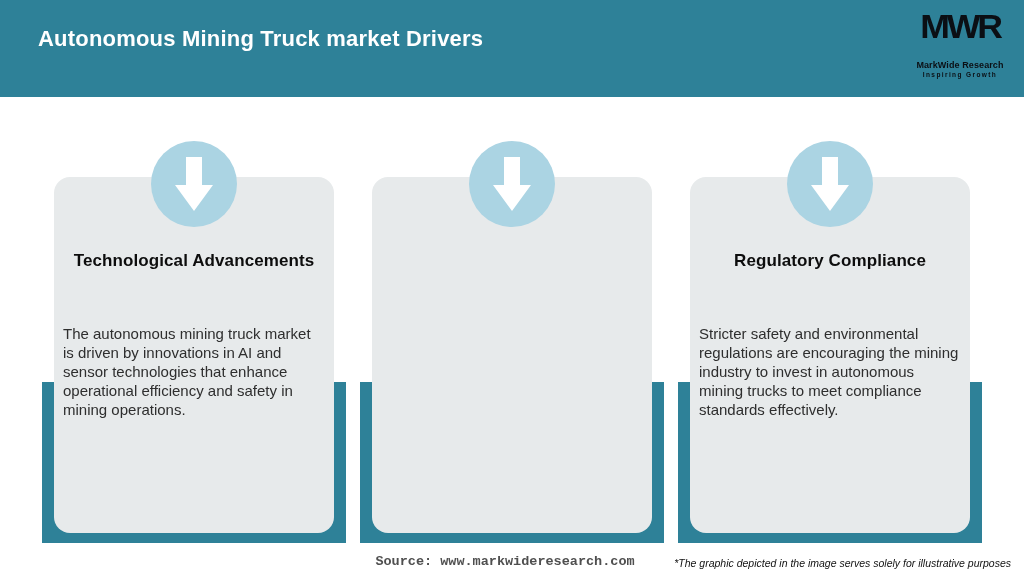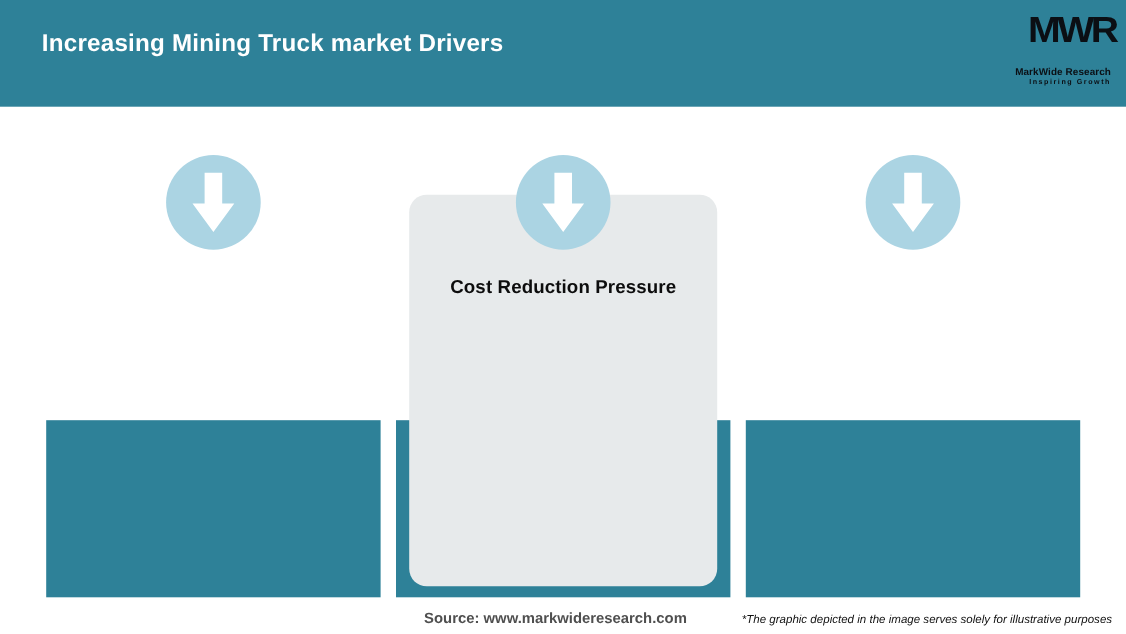--- a/index.html
+++ b/index.html
@@ -25,21 +25,21 @@
     margin: 0;
     font-size: 22px;
     font-weight: 700;
     color: var(--header-text, #ffffff);
     letter-spacing: 0.2px;
   }
   .logo {
     position: absolute;
     right: 14px; top: 10px;
     width: 100px;
-    text-align: right;
+    text-align: center;
     color: var(--logo-text, #0b0f14);
     line-height: 1;
   }
   .logo-monogram {
     font-size: 33px;
     font-weight: 800;
     letter-spacing: -3px;
     transform: scaleX(1.08);
   }
   .logo-name {
@@ -116,68 +116,76 @@
 
   
   .source {
     position: absolute;
     left: 0; top: 554px;
     width: 1010px;
     text-align: center;
     font-size: 13.5px;
     font-weight: 700;
     color: var(--source-text, #4f4f4f);
+    font-family: Liberation Mono, monospace;
   }
   .disclaimer {
     position: absolute;
     right: 13px; top: 557px;
     font-size: 10.5px;
     color: var(--disclaimer-text, #111111);
     font-style: italic;
   }
 </style>
 </head>
 <body>
 
 <div class="stage">
 
   <header class="header">
-    <h1 class="header-title">Increasing Mining Truck market Drivers</h1>
+    <h1 class="header-title">Autonomous Mining Truck market Drivers</h1>
     <div class="logo">
       <div class="logo-monogram">MWR</div>
       <div class="logo-name">MarkWide Research</div>
       <div class="logo-tagline">Inspiring Growth</div>
     </div>
   </header>
 
   <main class="cards">
 
     <section class="column">
       <div class="tray"></div>
+      <div class="card">
+        <h2 class="card-title">Technological Advancements</h2>
+        <p class="card-body">The autonomous mining truck market is driven by innovations in AI and sensor technologies that enhance operational efficiency and safety in mining operations.</p>
+      </div>
       <div class="circle">
         <svg class="arrow-svg" width="42" height="60" viewBox="0 0 42 60">
           <path d="M13 2 H29 V30 H40 L21 56 L2 30 H13 Z" fill="#ffffff"></path>
         </svg>
       </div>
     </section>
 
     <section class="column">
       <div class="tray"></div>
       <div class="card">
-        <h2 class="card-title">Cost Reduction Pressure</h2>
       </div>
       <div class="circle">
         <svg class="arrow-svg" width="42" height="60" viewBox="0 0 42 60">
           <path d="M13 2 H29 V30 H40 L21 56 L2 30 H13 Z" fill="#ffffff"></path>
         </svg>
       </div>
     </section>
 
     <section class="column">
       <div class="tray"></div>
+      <div class="card">
+        <h2 class="card-title">Regulatory Compliance</h2>
+        <p class="card-body">Stricter safety and environmental regulations are encouraging the mining industry to invest in autonomous mining trucks to meet compliance standards effectively.</p>
+      </div>
       <div class="circle">
         <svg class="arrow-svg" width="42" height="60" viewBox="0 0 42 60">
           <path d="M13 2 H29 V30 H40 L21 56 L2 30 H13 Z" fill="#ffffff"></path>
         </svg>
       </div>
     </section>
 
   </main>
 
   <footer>

